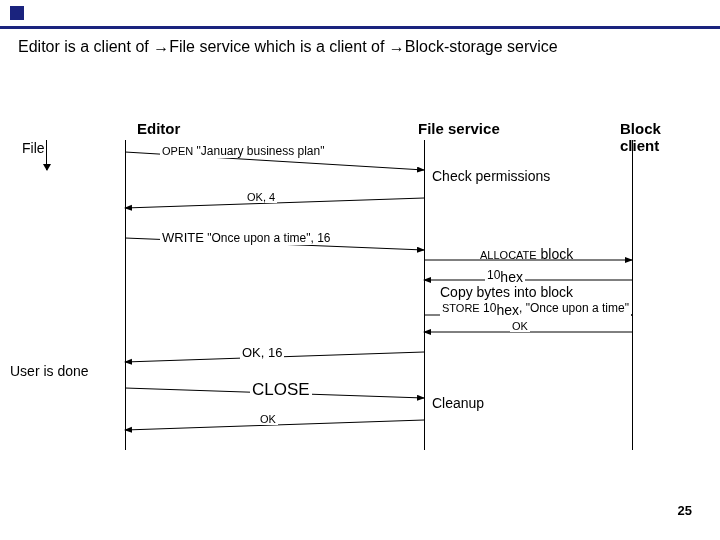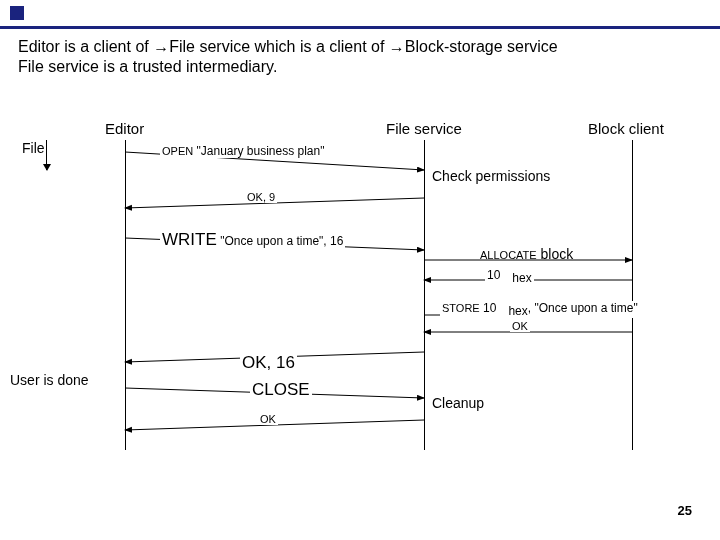--- a/index.html
+++ b/index.html
@@ -36,21 +36,22 @@
     position: absolute;
     left: 40px;
     top: 120px;
     width: 640px;
     height: 340px;
   }
   .lifeline-label {
     position: absolute;
     top: 0;
     font-size: 15px;
-    font-weight: 400;
+    font-weight: 700;
+    margin-left: 32px;
   }
   .lifeline {
     position: absolute;
     top: 20px;
     width: 1px;
     background: #000;
     height: 310px;
   }
   .time-label {
     position: absolute;
@@ -88,32 +89,31 @@
     text-align: right;
   }
   .page-num {
     position: absolute;
     right: 28px;
     bottom: 22px;
     font-size: 13px;
     font-weight: bold;
     margin-top: 31px;
   }
-  .sub-hex { font-size: 12px; vertical-align: sub; margin-left: 12px; }
+  .sub-hex { font-size: 14px; vertical-align: sub; }
 </style>
 </head>
 <body>
 
 <div class="topbar">
   <div class="square"></div>
 </div>
 
 <div class="body-text">
   <span>Editor is a client of </span><span class="arrow-glyph">→</span><span>File service which is a client of </span><span class="arrow-glyph">→</span><span>Block-storage service</span><br>
-  <span>File service is a trusted intermediary.</span>
 </div>
 
 <div class="diagram">
 
   <div class="time-label">File</div>
   <div class="time-arrow"></div>
 
   <div class="lifeline-label" style="left:65px">Editor</div>
   <div class="lifeline-label" style="left:346px">File service</div>
   <div class="lifeline-label" style="left:548px">Block client</div>
@@ -147,39 +147,40 @@
 
     <line x1="85" y1="268" x2="384" y2="278" stroke="#000" marker-end="url(#ah)"></line>
 
     <line x1="384" y1="300" x2="85" y2="310" stroke="#000" marker-end="url(#ah)"></line>
   </svg>
 
   <div class="msg-label" style="left:120px;top:24px">
     <span style="font-size:11px">OPEN</span>
     <span>"January business plan"</span>
   </div>
-  <div class="msg-label" style="left:205px;top:71px;font-size:11px">OK, 9</div>
+  <div class="msg-label" style="left:205px;top:71px;font-size:11px">OK, 4</div>
   <div class="msg-label" style="left:120px;top:110px">
-    <span style="font-size:17px">WRITE</span>
+    <span style="font-size:13px">WRITE</span>
     <span>"Once upon a time", 16</span>
   </div>
   <div class="msg-label" style="left:445px;top:148px">
     <span>10</span><span class="sub-hex">hex</span>
   </div>
   <div class="msg-label" style="left:400px;top:181px">
     <span style="font-size:11px">STORE</span>
     <span>10</span><span class="sub-hex">hex</span>,
     <span>"Once upon a time"</span>
   </div>
   <div class="msg-label" style="left:470px;top:200px;font-size:11px">OK</div>
-  <div class="msg-label" style="left:200px;top:233px;font-size:17px">OK, 16</div>
+  <div class="msg-label" style="left:200px;top:225px;font-size:13px">OK, 16</div>
   <div class="msg-label" style="left:210px;top:260px;font-size:17px">CLOSE</div>
   <div class="msg-label" style="left:218px;top:293px;font-size:11px">OK</div>
 
   <div class="side-note" style="left:392px;top:48px">Check permissions</div>
   <div class="side-note" style="left:440px;top:126px">
     <span style="font-size:11px">ALLOCATE</span><span> block</span>
   </div>
-  <div class="side-note" style="left:-30px;top:252px">User is done</div>
+  <div class="side-note" style="left:400px;top:164px">Copy bytes into block</div>
+  <div class="side-note" style="left:-30px;top:243px">User is done</div>
   <div class="side-note" style="left:392px;top:275px">Cleanup</div>
 </div>
 
 <div class="page-num">25</div>
 
 </body></html>

